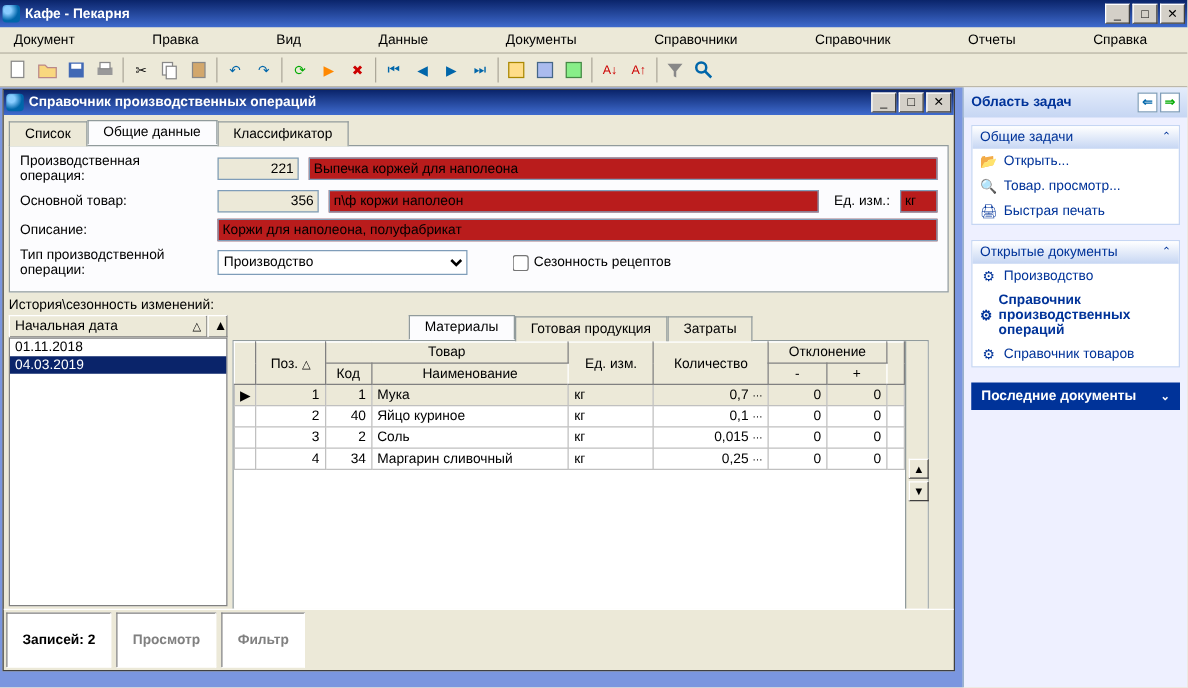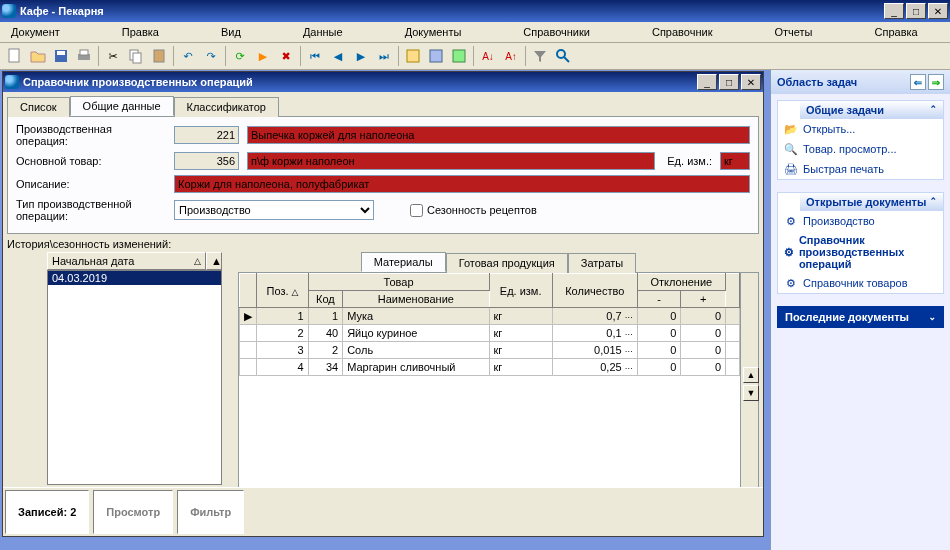--- a/index.html
+++ b/index.html
@@ -119,21 +119,21 @@
   height: 18px;
   font-family: inherit; font-size: 11px;
 }
 .input.ro { background: #ece9d8; text-align: right; }
 .select {
   border: 1px solid #7f9db9; background: #fff;
   height: 20px; font-family: inherit; font-size: 11px;
   width: 200px;
 }
 .chk { display: flex; align-items: center; gap: 4px; }
-.detail-area { display: flex; flex: 1; padding: 0 4px 2px 4px; gap: 16px; overflow: hidden; margin-left: 40px; }
+.detail-area { display: flex; flex: 1; padding: 0 20px 2px 4px; gap: 4px; overflow: hidden; }
 .history-panel { width: 175px; display: flex; flex-direction: column; }
 .grid-header, .grid-cell {
   border: 1px solid #c0c0c0;
   background: #ece9d8;
   padding: 2px 4px;
   font-size: 11px;
 }
 .grid-header { border: 1px solid; border-color: #fff #808080 #808080 #fff; }
 .history-list { background: #fff; border: 1px solid #808080; flex: 1; }
 .hist-row { padding: 1px 4px; }
@@ -192,23 +192,23 @@
 .tp-hbtns { display: flex; gap: 2px; }
 .tp-hbtn { width:16px;height:16px;display:flex;align-items:center;justify-content:center;border:1px solid #7f9db9;background:#fff;font-size:10px;}
 .tp-section {
   margin: 6px;
   background: #fff;
   border: 1px solid #c6d6f3;
 }
 .tp-sec-title {
   background: linear-gradient(#fff,#c6d6f3);
   padding: 3px 6px;
-  font-weight: bold;
+  font-weight: normal;
   color: #003399;
-  display: flex; justify-content: space-between; margin-left: 22px;
+  display: flex; justify-content: space-between;
 }
 .tp-link {
   padding: 3px 6px;
   color: #003399;
   display: flex; align-items: center; gap: 5px;
 }
 .tp-link.active { font-weight: bold; }
 .tp-icon { width: 14px; height: 14px; display:inline-flex;align-items:center;justify-content:center; }
 .accent-btn {
   margin: 6px;
@@ -351,21 +351,21 @@
         <div class="tab">Классификатор</div>
       </div>
       <div class="tab-body">
         <div class="form-row">
           <span class="label">Производственная операция:</span>
           <input class="input ro" style="width: 65px;" value="221">
           <input class="input" style="flex: 1 1 0%;" value="Выпечка коржей для наполеона">
         </div>
         <div class="form-row">
           <span class="label">Основной товар:</span>
-          <input class="input ro" style="width: 65px; padding-left: 12px;" value="356">
+          <input class="input ro" style="width: 81px; padding-left: 12px;" value="356">
           <input class="input" style="flex: 1 1 0%;" value="п\ф коржи наполеон">
           <span style="margin-left:4px">Ед. изм.:</span>
           <input class="input" style="width: 30px;" value="кг">
         </div>
         <div class="form-row">
           <span class="label">Описание:</span>
           <input class="input" style="flex: 1 1 0%;" value="Коржи для наполеона, полуфабрикат">
         </div>
         <div class="form-row">
           <span class="label">Тип производственной операции:</span>
@@ -382,20 +382,21 @@
       <div class="detail-area">
         <div class="history-panel">
           <div style="display:flex">
             <div class="grid-header" style="flex:1;display:flex;justify-content:space-between;align-items:center">
               <span>Начальная дата</span>
               <span class="chev">△</span>
             </div>
             <div class="grid-header" style="width:16px">▲</div>
           </div>
           <div class="history-list">
+            <div class="hist-row">01.11.2018</div>
             <div class="hist-row sel">04.03.2019</div>
           </div>
         </div>
 
         <div class="mat-panel">
           <div class="inner-tabs">
             <div class="tab active">Материалы</div>
             <div class="tab">Готовая продукция</div>
             <div class="tab">Затраты</div>
           </div>

